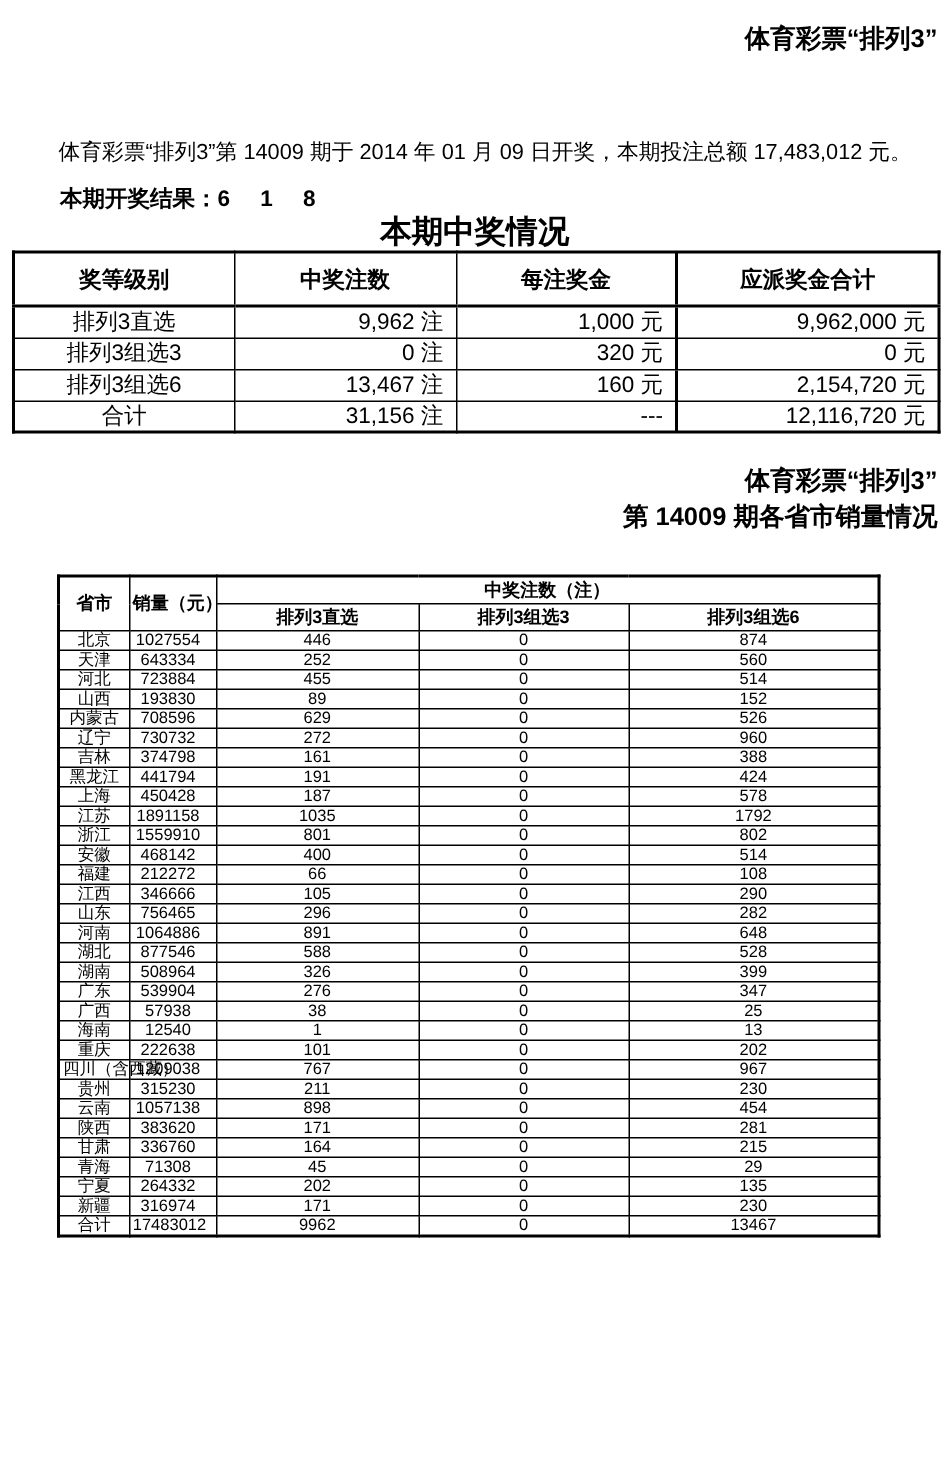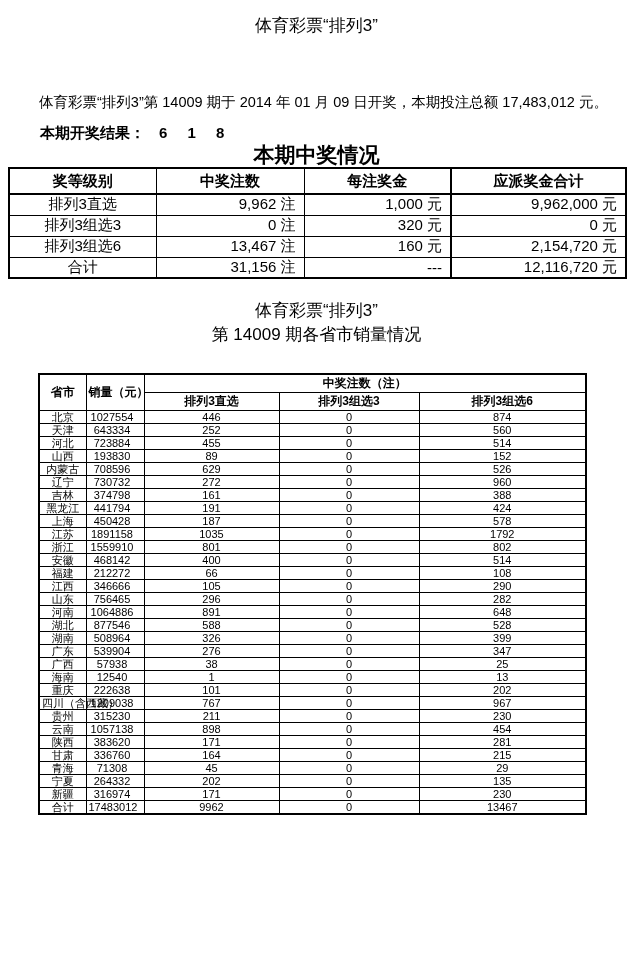--- a/index.html
+++ b/index.html
@@ -7,43 +7,43 @@
   body {
     width: 633px; height: 971px;
     background: #ffffff;
     color: #000000;
     font-family: "Liberation Sans", sans-serif;
     overflow: hidden;
   }
   .page { padding: 14px 8px 0 8px; width: 633px; }
 
   .doc-title {
-    text-align: center;
+    text-align: right;
     font-size: 17px;
     line-height: 24px;
-    font-weight: normal;
+    font-weight: bold;
     margin: 0;
   }
 
   .intro-paragraph {
     margin: 52px 2px 0 2px;
     font-size: 14.5px;
     line-height: 25px;
     text-indent: 2em;
     text-align: justify;
   }
 
   .result-line {
     margin: 8px 2px 0 2px;
     font-size: 15px;
     line-height: 20px;
     font-weight: bold;
     text-indent: 2em;
   }
-  .result-digits { margin-left: 14px; letter-spacing: 8px; }
+  .result-digits { letter-spacing: 8px; }
 
   .table1-title {
     margin-top: 2px;
     text-align: center;
     font-size: 21px;
     font-weight: bold;
     line-height: 20px;
   }
 
   table { border-collapse: collapse; table-layout: fixed; }
@@ -58,21 +58,21 @@
     border: 1px solid #000;
     padding: 0 8px;
     height: 21px;
     overflow: hidden;
     white-space: nowrap;
   }
   #prize-table thead th {
     border-bottom: 2px solid #000;
     font-weight: bold;
     text-align: center;
-    height: 26px;
+    height: 36px;
   }
   #prize-table th:last-child, #prize-table td:last-child { border-left: 2px solid #000; }
   #prize-table td { text-align: right; }
   #prize-table td:first-child { text-align: center; }
 
   .note-paragraph {
     margin: 22px 2px 0 2px;
     font-size: 14.5px;
     line-height: 25px;
     text-indent: 2em;

